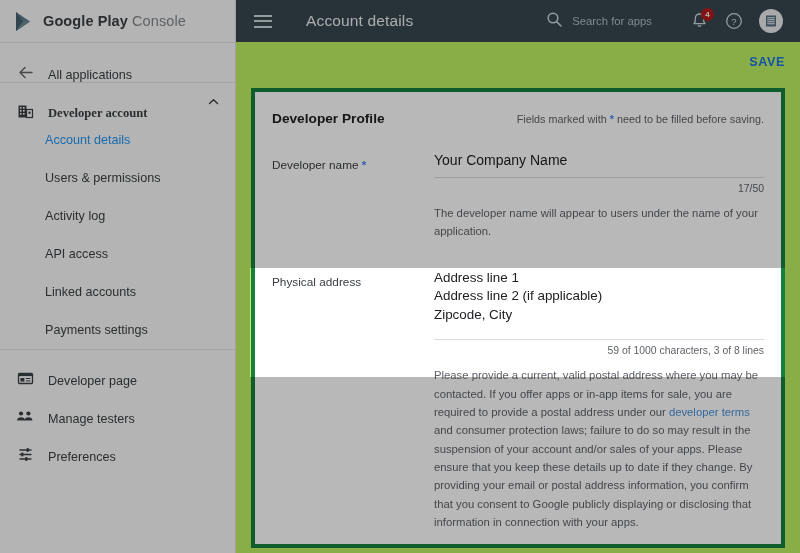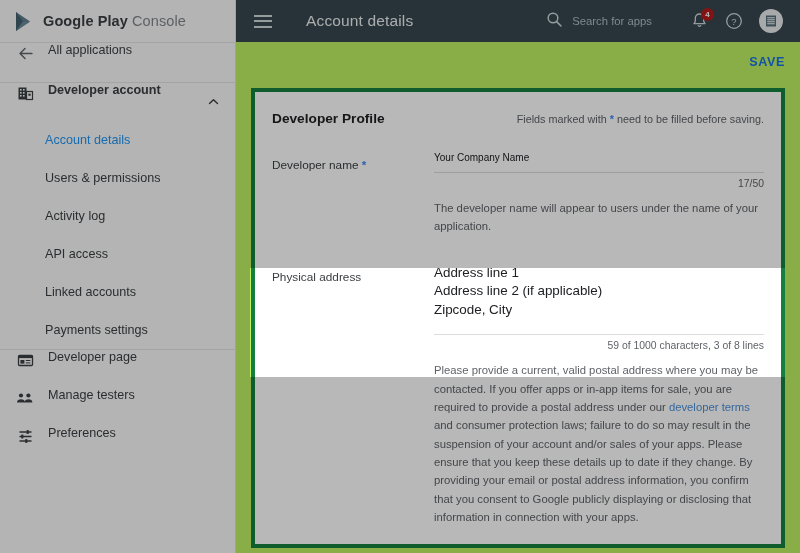--- a/index.html
+++ b/index.html
@@ -21,34 +21,34 @@
   .brand {
     height: 42px; display: flex; align-items: center;
     padding-left: 14px; gap: 9px;
   }
   .brand-text { font-size: 14.5px; color: #3c4043; letter-spacing: .1px; }
   .brand-text b { font-weight: 600; color: #3c4043; }
   .brand-text span.console { color: #80868b; font-weight: 400; }
   .play-logo { width: 20px; height: 21px; position: relative; flex: none; }
 
   .sb-row {
-    display: flex; align-items: flex-start;
+    display: flex; align-items: flex-end;
     height: 38px; padding-left: 15px;
     font-size: 12.6px; color: #3c4043;
     cursor: pointer; position: relative;
   }
   .sb-row .ico {
     width: 20px; height: 20px; flex: none;
     display: flex; align-items: center; justify-content: center;
     margin-right: 13px;
   }
   .sb-row .lbl { white-space: nowrap; }
   .sb-sep { height: 1px; background: #e4e4e4; margin: 0; }
   .sb-row.top { height: 39px; }
-  .sb-row.group { font-weight: 600; height: 38px; }
+  .sb-row.group { font-weight: 600; height: 38px; font-family: Liberation Serif, serif; }
   .sb-row .chev {
     position: absolute; right: 16px; top: 50%;
     transform: translateY(-50%);
     width: 11px; height: 11px;
   }
   .sb-sub {
     display: flex; align-items: center;
     height: 38px; padding-left: 45px;
     font-size: 12.6px; color: #3c4043; cursor: pointer;
   }
@@ -116,21 +116,21 @@
 
   .field { display: flex; padding: 0 17px; }
   .field .fl {
     width: 162px; flex: none; font-size: 11.8px;
     color: #3c4043; padding-top: 6px;
   }
   .field .fl .ast { color: #4285f4; font-weight: 700; }
   .field .fc { flex: 1; }
 
   .f-name { margin-top: 26px; }
-  .f-val { font-size: 10px; color: #202124; padding-bottom: 9px; }
+  .f-val { font-size: 14px; color: #202124; padding-bottom: 9px; }
   .underline { height: 1px; background: #dadce0; }
   .counter { font-size: 10.4px; color: #5f6368; text-align: right; margin-top: 5px; }
   .helper { font-size: 11.3px; color: #5f6368; margin-top: 10px; line-height: 1.62; }
   .helper a { color: #4a90d9; text-decoration: none; }
 
   .f-addr { margin-top: 28px; }
   .addr-val { font-size: 13.4px; color: #202124; line-height: 1.39; padding-bottom: 15px; }
 
   
   .dim {

